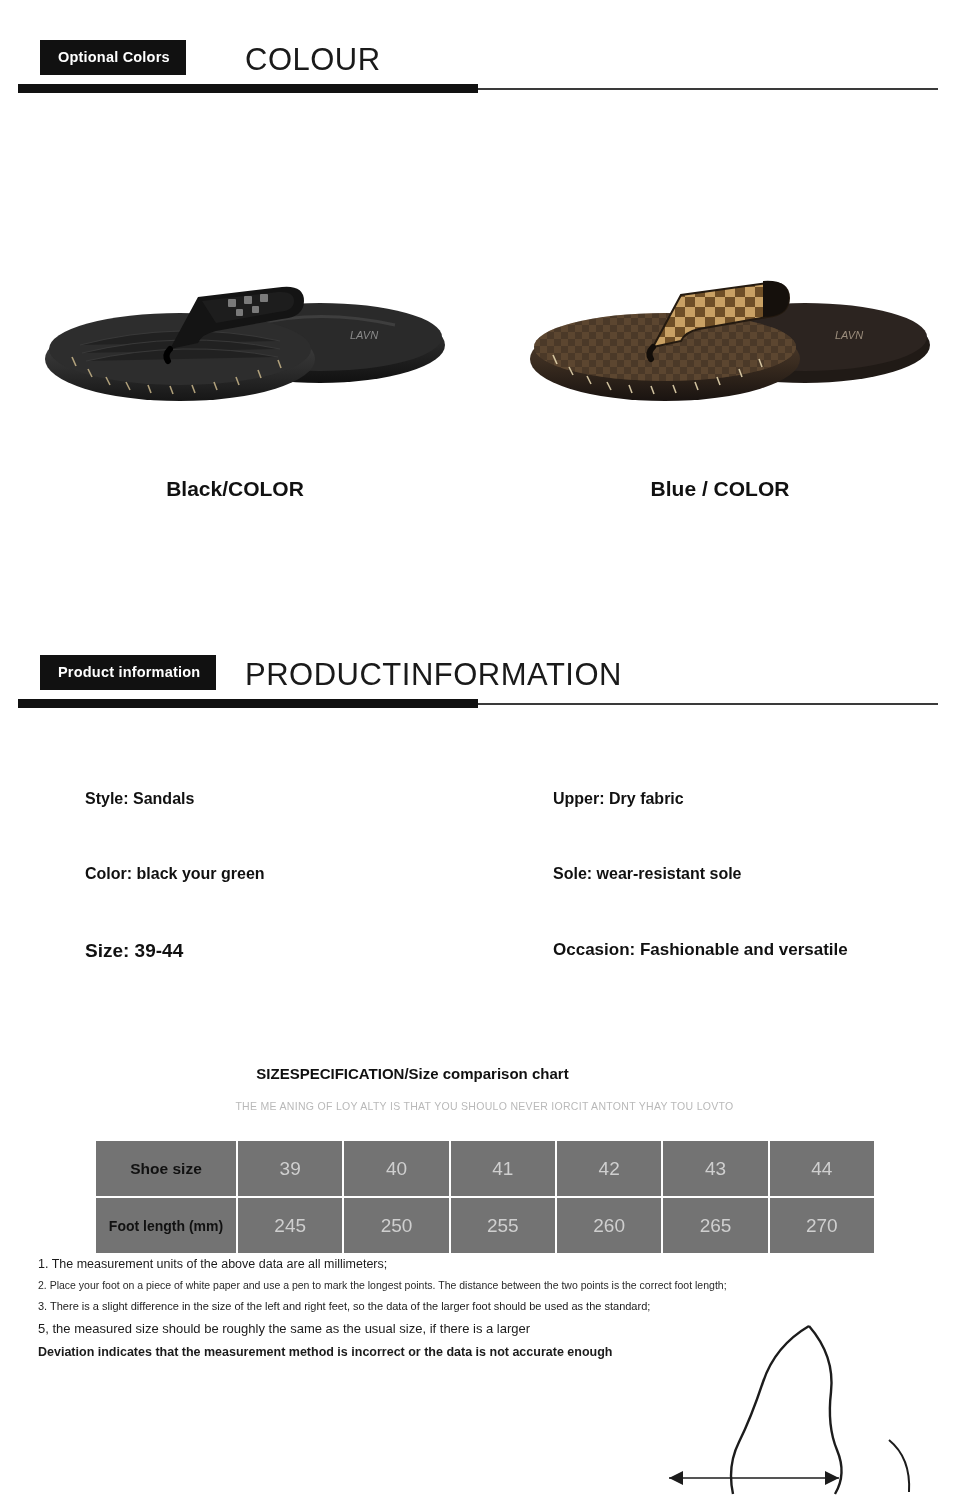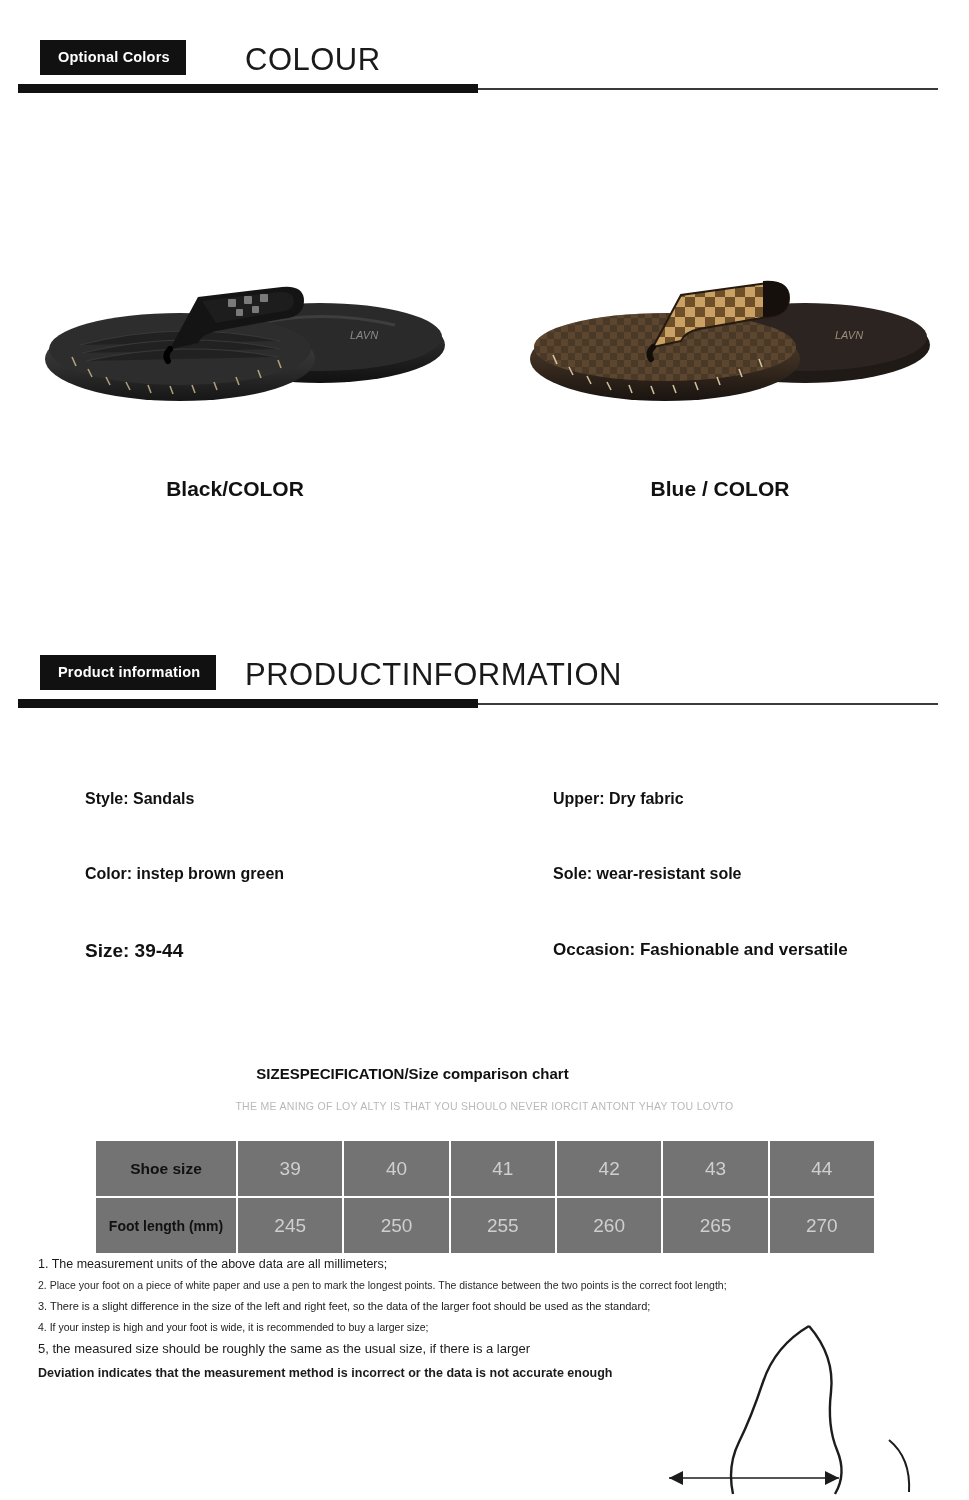--- a/index.html
+++ b/index.html
@@ -330,21 +330,21 @@
 
 <div class="section-header" id="info-section">
   <div class="sh-bar-thick"></div>
   <div class="sh-bar-thin"></div>
   <div class="sh-tag">Product information</div>
   <div class="sh-title">PRODUCTINFORMATION</div>
 </div>
 
 <div class="spec-grid">
   <div class="spec-item spec-col-l spec-r0 sz-20">Style: Sandals</div>
-  <div class="spec-item spec-col-l spec-r1 sz-20">Color: instep brown green</div>
+  <div class="spec-item spec-col-l spec-r1 sz-20">Color: black your green</div>
   <div class="spec-item spec-col-l spec-r2 sz-19">Size: 39-44</div>
 
   <div class="spec-item spec-col-r spec-r0 sz-20">Upper: Dry fabric</div>
   <div class="spec-item spec-col-r spec-r1 sz-20">Sole: wear-resistant sole</div>
   <div class="spec-item spec-col-r spec-r2 sz-17">Occasion: Fashionable and versatile</div>
 </div>
 
 <div class="size-title">SIZESPECIFICATION/Size comparison chart</div>
 <div class="size-subtitle">THE ME ANING OF LOY ALTY IS THAT YOU SHOULO NEVER IORCIT ANTONT YHAY TOU LOVTO</div>
 
@@ -368,21 +368,20 @@
     <td class="val">265</td>
     <td class="val">270</td>
   </tr>
 </tbody>
   </table>
 
 <div class="notes">
   <div class="note note-a">1. The measurement units of the above data are all millimeters;</div>
   <div class="note note-b">2. Place your foot on a piece of white paper and use a pen to mark the longest points. The distance between the two points is the correct foot length;</div>
   <div class="note note-c">3. There is a slight difference in the size of the left and right feet, so the data of the larger foot should be used as the standard;</div>
-  <div class="note note-d">4. If your instep is high and your foot is wide, it is recommended to buy a larger size;</div>
   <div class="note note-e">5, the measured size should be roughly the same as the usual size, if there is a larger</div>
   <div class="note note-f">Deviation indicates that the measurement method is incorrect or the data is not accurate enough</div>
 </div>
 
 <svg class="foot-decor" viewBox="0 0 430 180">
   <path d="M300 6 q26 30 22 66 q-4 34 6 58 q10 24 -2 44" fill="none" stroke="#1c1c1c" stroke-width="2.4"></path>
   <path d="M300 6 q-34 20 -46 56 q-12 36 -24 60 q-12 24 -6 52" fill="none" stroke="#1c1c1c" stroke-width="2.4"></path>
   <path d="M380 120 q22 18 20 52" fill="none" stroke="#1c1c1c" stroke-width="2"></path>
   <line x1="160" y1="158" x2="330" y2="158" stroke="#1c1c1c" stroke-width="1.6"></line>
   <path d="M160 158 l14 -7 l0 14 z" fill="#1c1c1c"></path>

